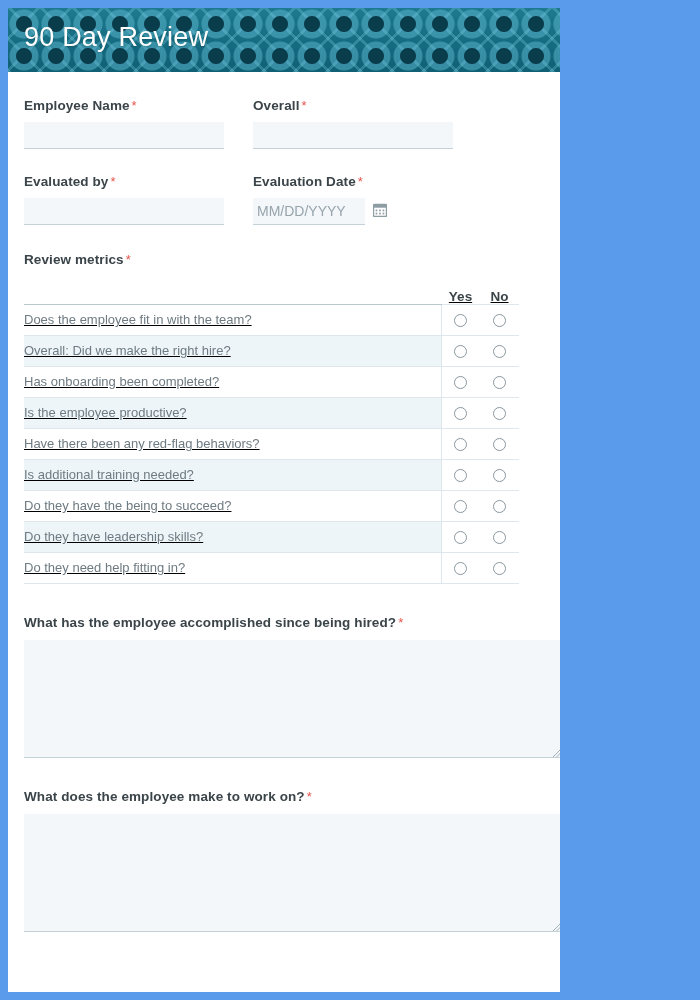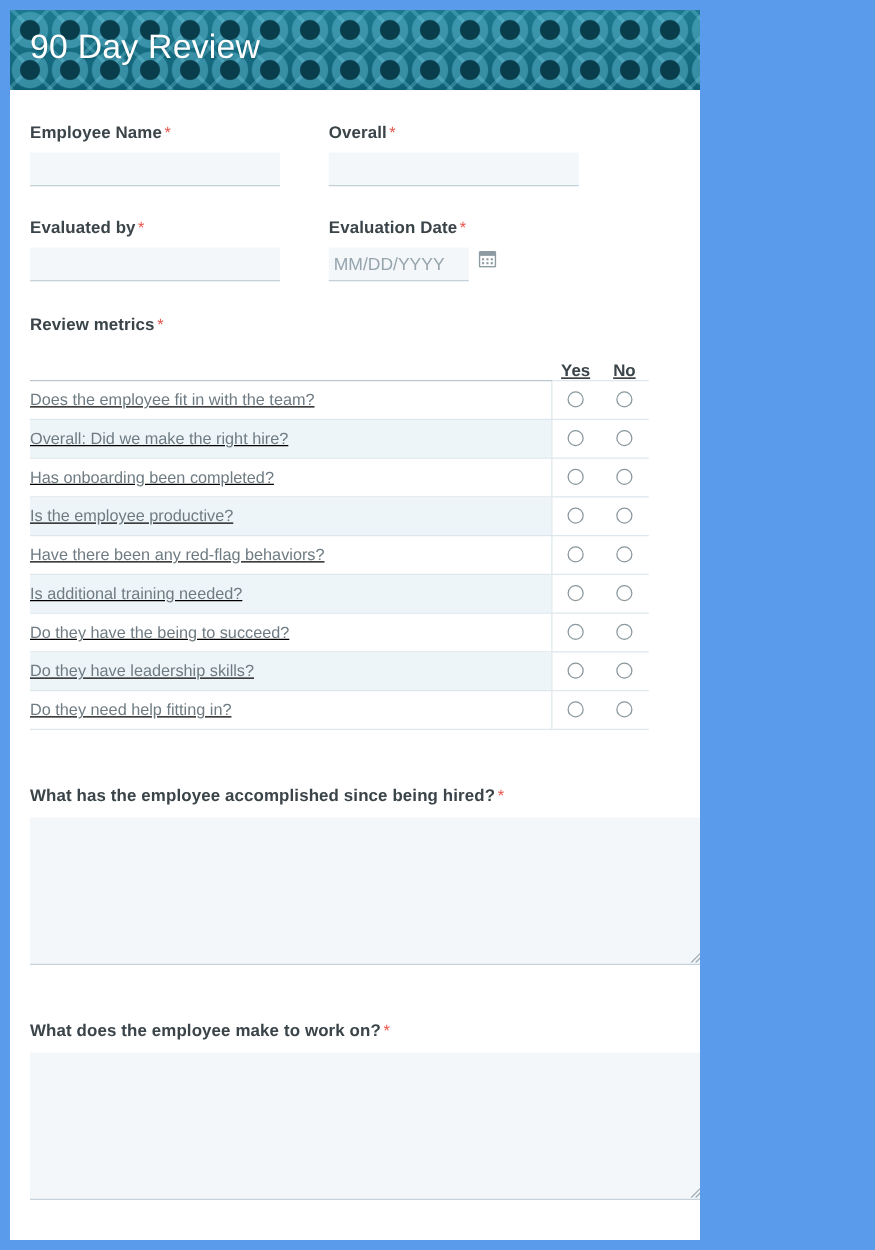--- a/index.html
+++ b/index.html
@@ -76,21 +76,21 @@
 
   .req {
     color: #e8554d;
     font-weight: normal;
     font-size: 13px;
     margin-left: 2px;
   }
 
   .row {
     display: flex;
-    gap: 39px;
+    gap: 29px;
   }
 
   .col { width: 200px; }
 
   .text-input {
     width: 200px;
     height: 27px;
     background: #f3f7fa;
     border: none;
     border-bottom: 1px solid #c5d2da;
@@ -99,21 +99,21 @@
     color: #55636b;
     padding: 0 6px;
     outline: none;
     display: block;
   }
 
   .row-gap { height: 25px; }
 
   .date-wrap {
     display: flex;
-    align-items: center;
+    align-items: flex-end;
     gap: 8px;
   }
 
   .date-input {
     width: 112px;
     height: 27px;
     background: #f3f7fa;
     border: none;
     border-bottom: 1px solid #c5d2da;
     font-family: "Liberation Sans", sans-serif;
@@ -177,21 +177,21 @@
     display: inline-block;
     width: 13px;
     height: 13px;
     border: 1px solid #8a979e;
     border-radius: 50%;
     background: #ffffff;
     vertical-align: middle;
   }
 
   
-  .ta-block { margin-top: 45px; }
+  .ta-block { margin-top: 31px; }
   .ta-block .field-label { margin-bottom: 10px; }
 
   .ta-wrap { position: relative; width: 541px; }
 
   textarea.ta {
     width: 541px;
     height: 118px;
     background: #f3f7fa;
     border: none;
     border-bottom: 1px solid #c5d2da;

